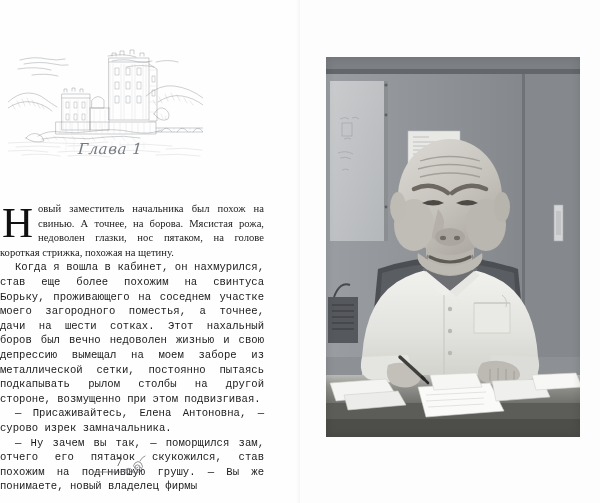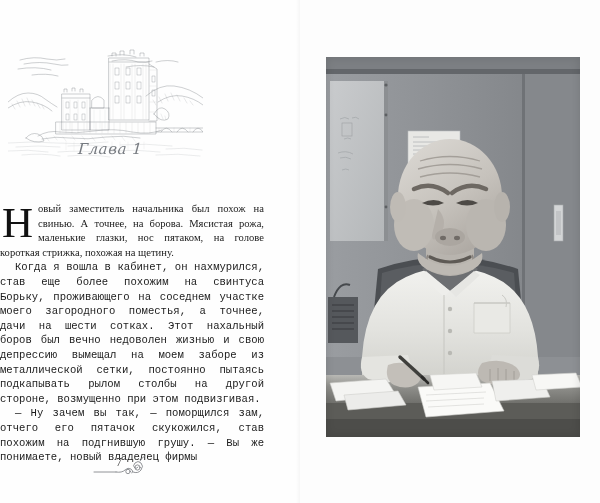--- a/index.html
+++ b/index.html
@@ -304,22 +304,23 @@
               <path d="M66 100 l0 9"></path>
               <path d="M74 100 l0 7"></path>
           </g>
         </g>
       </svg>
     </div>
 
     <div id="chapter-label">Глава 1</div>
 
     <div id="body-text">
-      <p><span id="drop-cap">Н</span><span>овый заместитель начальника был похож на свинью. А точнее, на борова. Мясистая рожа, маленькие глазки, нос пятаком, на голове короткая стрижка, похожая на щетину.</span></p>
+      <p><span id="drop-cap">Н</span><span>овый заместитель начальника был похож на свинью. А точнее, на борова. Мясистая рожа, недоволен глазки, нос пятаком, на голове короткая стрижка, похожая на щетину.</span></p>
       <p class="indent">Когда я вошла в кабинет, он нахмурился, став еще более похожим на свинтуса Борьку, проживающего на соседнем участке моего загородного поместья, а точнее, дачи на шести сотках. Этот нахальный боров был вечно недоволен жизнью и свою депрессию вымещал на моем заборе из металлической сетки, постоянно пытаясь подкапывать рылом столбы на другой стороне, возмущенно при этом подвизгивая.</p>
+      <p class="indent">— Присаживайтесь, Елена Антоновна, — сурово изрек замначальника.</p>
       <p class="indent">— Ну зачем вы так, — поморщился зам, отчего его пятачок скукожился, став похожим на подгнившую грушу. — Вы же понимаете, новый владелец фирмы</p>
     </div>
 
     <div id="page-footer">
       <svg viewBox="0 0 110 30" xmlns="http://www.w3.org/2000/svg">
         <text x="24" y="14" font-family="Liberation Serif, serif" font-size="12" fill="#4a4a4a">7</text>
         <g stroke="#76797e" fill="none" stroke-width="0.8" stroke-linecap="round">
           <path d="M2 20 l22 0"></path>
           <path d="M24 20 q6 1 9 -2 q3 -3 6 -1 q3 2 1 4"></path>
           <circle cx="36" cy="19.5" r="2.2"></circle>

